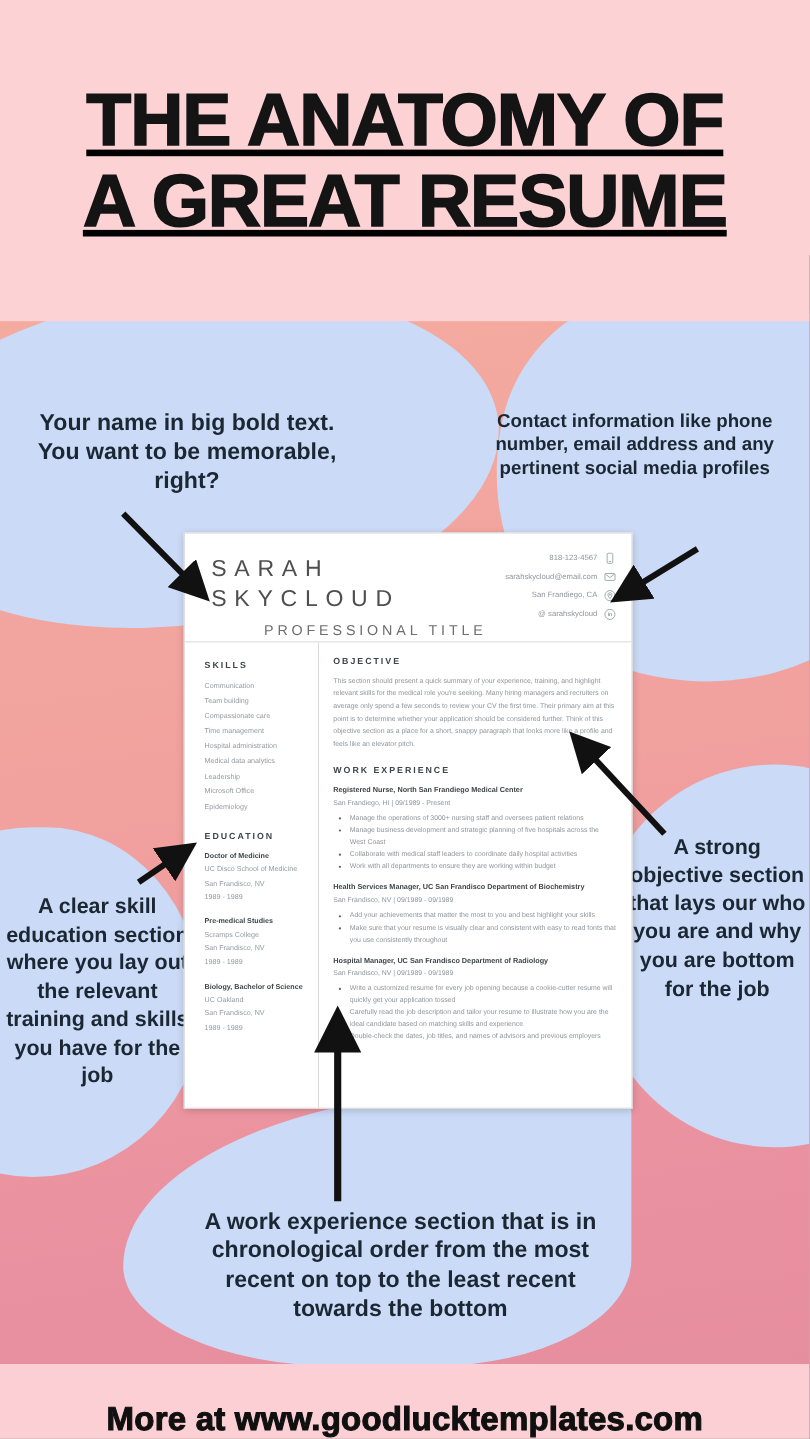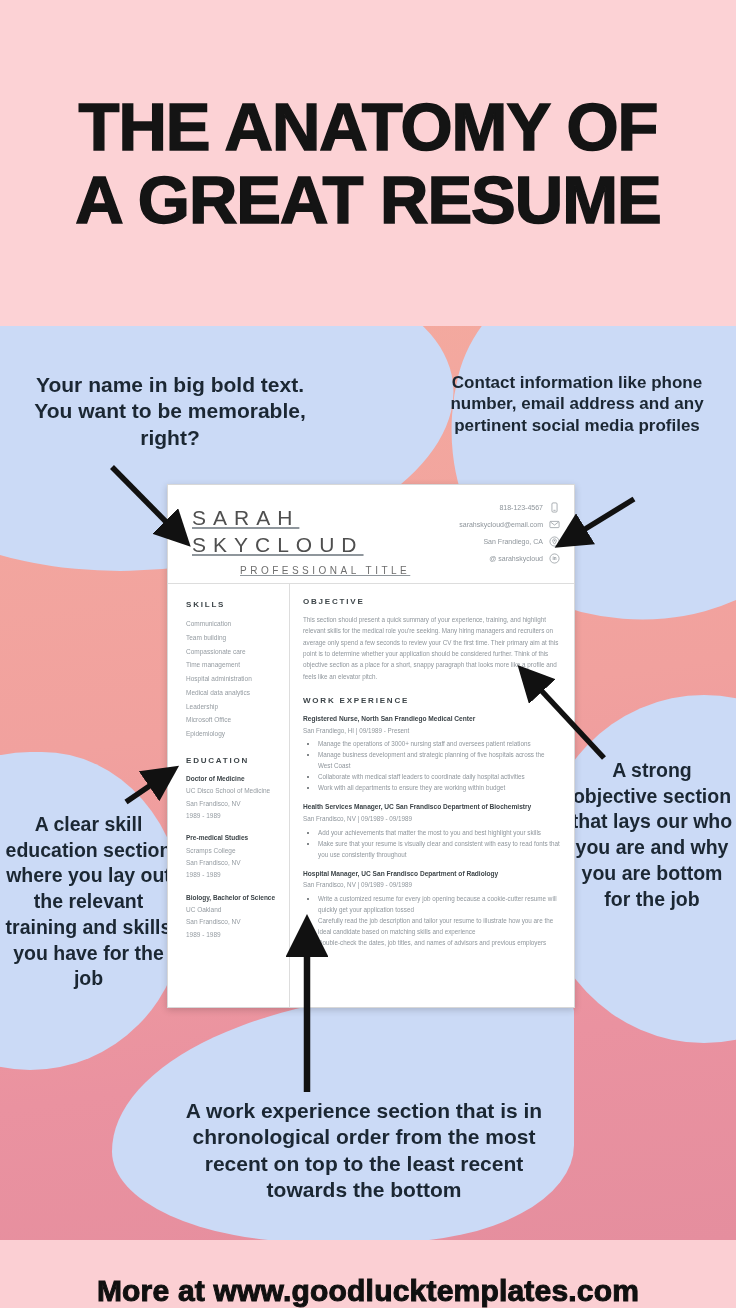--- a/index.html
+++ b/index.html
@@ -3,23 +3,23 @@
 <meta charset="utf-8">
 <style>
   html,body{margin:0;padding:0;background:#888;}
   .poster{
     position:relative;width:736px;height:1308px;overflow:hidden;
     font-family:"Liberation Sans",sans-serif;background:#fcd2d5;
     margin:0 auto;
   }
   
   .top-band{
-    position:absolute;left:0;top:0;width:736px;height:326px;
+    position:absolute;left:0;top:0;width:736px;height:292px;
     background:#fcd2d5;z-index:5;display:flex;flex-direction:column;
-    justify-content:center;align-items:center;
+    justify-content:center;align-items:center;text-decoration:underline;
   }
   .title-line{
     font-size:67px;font-weight:900;color:#141414;letter-spacing:-1px;
     line-height:1.09;text-align:center;-webkit-text-stroke:1.5px #141414;
   }
   
   .canvas{
     position:absolute;left:0;top:282px;width:736px;height:958px;
     background:linear-gradient(172deg,#f4ab9f 0%,#f1a19e 45%,#ea92a0 78%,#e58e9e 100%);
     z-index:1;overflow:hidden;
@@ -45,23 +45,23 @@
   
   .resume{
     position:absolute;left:167px;top:484px;width:408px;height:524px;z-index:7;
     background:#ffffff;border:1px solid #d8d8d8;box-sizing:border-box;
     box-shadow:0 2px 7px rgba(0,0,0,0.18);color:#8f969c;
   }
   .r-header{
     height:99px;box-sizing:border-box;border-bottom:1px solid #ddd;
     display:flex;justify-content:space-between;
   }
-  .r-name-block{padding:20px 0 0 24px;text-decoration:underline;}
+  .r-name-block{padding:20px 0 0 24px;}
   .r-name{font-size:21px;letter-spacing:7px;color:#4f4f4f;line-height:1.28;font-weight:400;}
-  .r-subtitle{font-size:10px;letter-spacing:3.5px;color:#6e6e6e;margin-top:6px;padding-left:48px;}
+  .r-subtitle{font-size:13px;letter-spacing:3.5px;color:#6e6e6e;margin-top:6px;padding-left:48px;}
   .r-contact{padding:17px 14px 0 0;display:flex;flex-direction:column;gap:6px;}
   .c-row{display:flex;justify-content:flex-end;align-items:center;gap:6px;}
   .c-text{font-size:7px;color:#8e959b;}
   .c-icon{width:11px;height:11px;color:#8e959b;display:inline-block;}
   .c-icon svg{width:11px;height:11px;display:block;stroke-width:0.8;}
   .r-body{display:flex;height:423px;box-sizing:border-box;}
   .r-left{width:122px;box-sizing:border-box;border-right:1px solid #ddd;padding:16px 8px 0 18px;}
   .r-right{flex:1;padding:13px 14px 0 13px;}
   .r-h{font-size:8px;font-weight:700;letter-spacing:1.8px;color:#3d4549;margin:0 0 8px 0;}
   .edu-h{margin-top:15px;}

